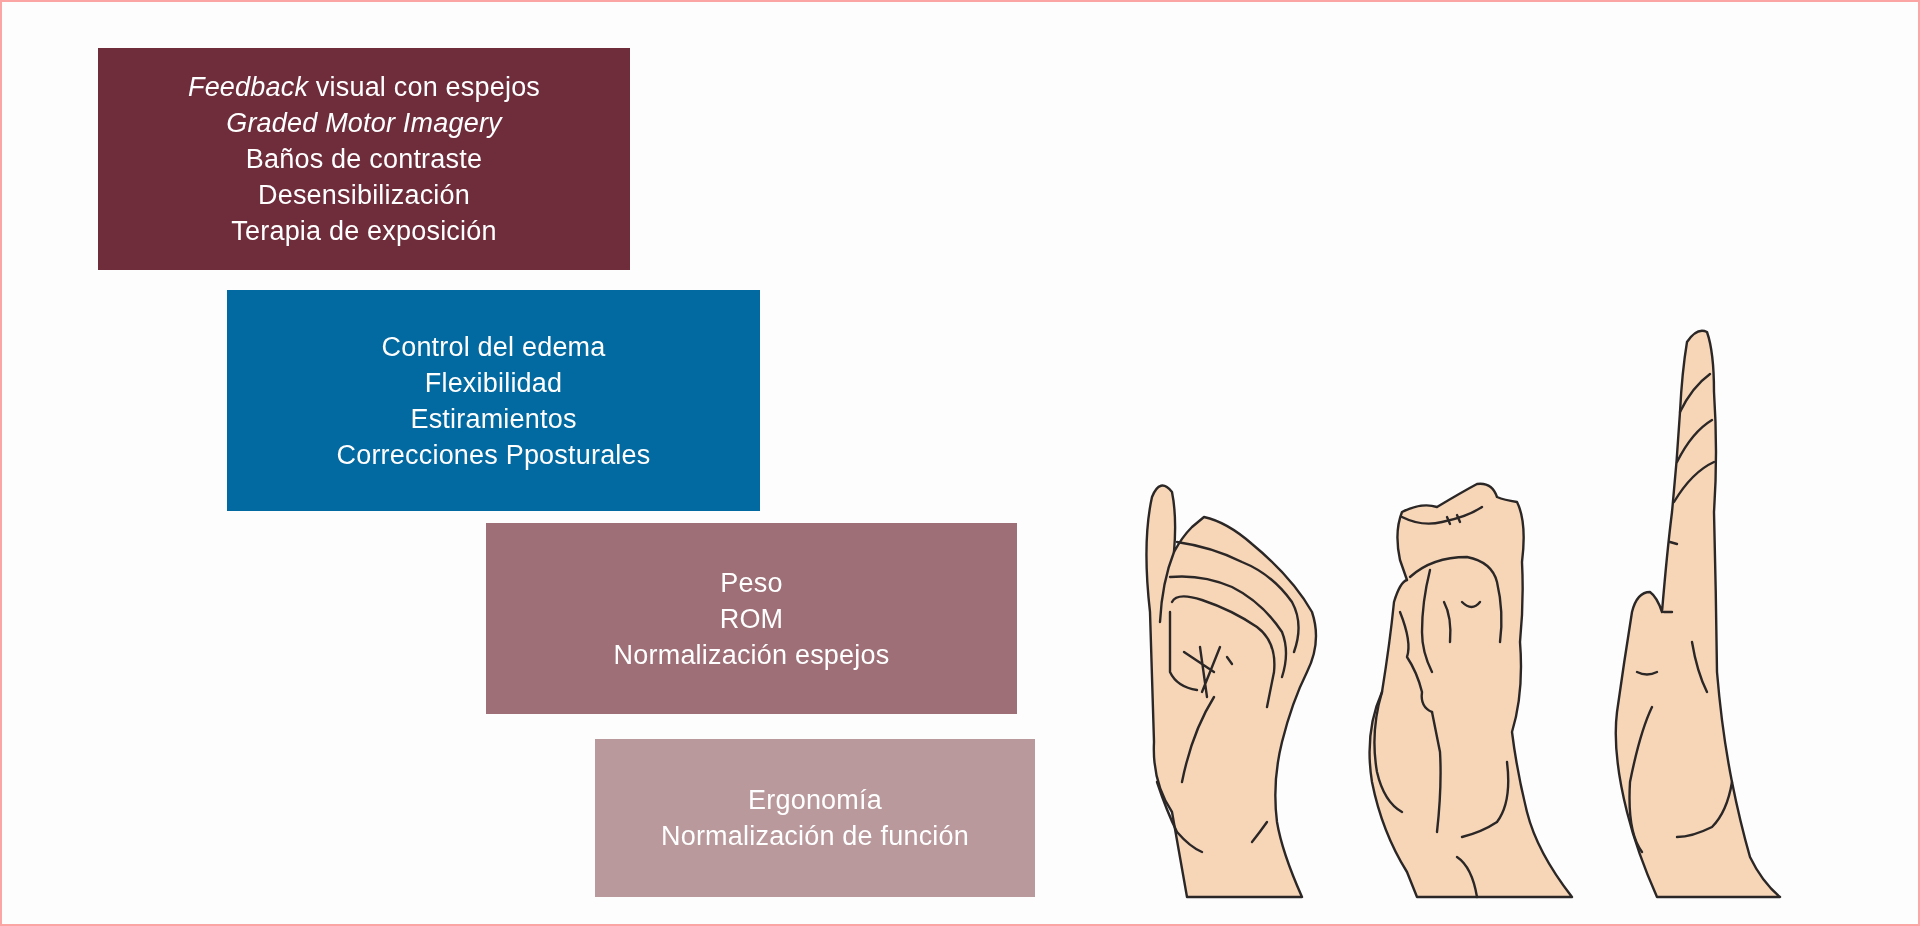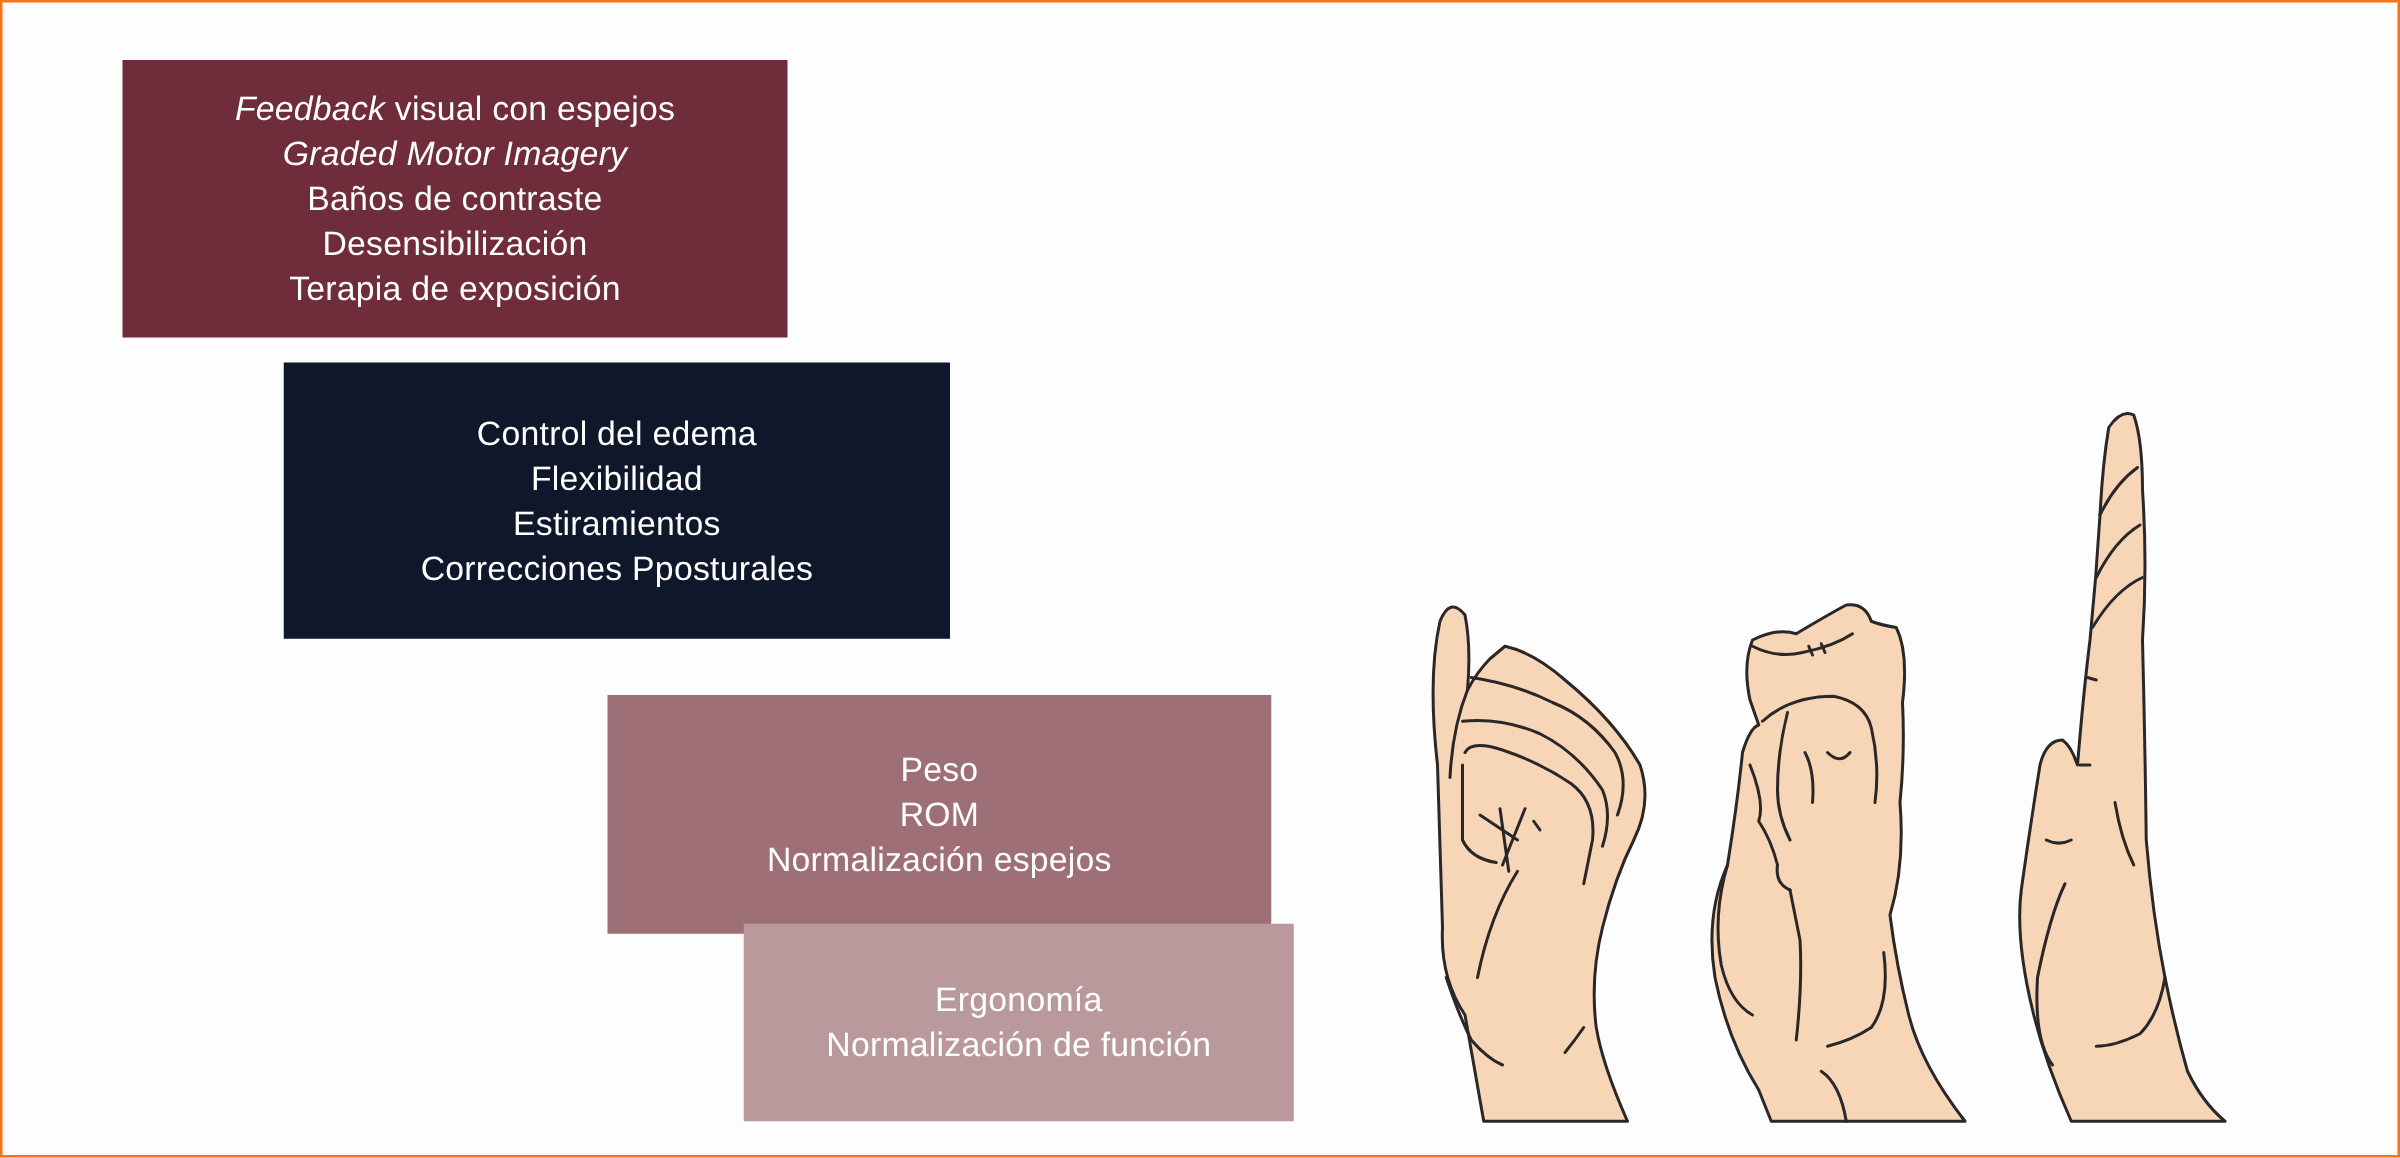--- a/index.html
+++ b/index.html
@@ -5,58 +5,58 @@
     html, body { margin: 0; padding: 0; }
     body {
       width: 1920px; height: 926px; overflow: hidden;
       background: #ffffff;
       font-family: "Liberation Sans", "DejaVu Sans", sans-serif;
     }
     .frame {
       position: absolute; left: 0; top: 0;
       width: 1920px; height: 926px;
       box-sizing: border-box;
-      border: 2px solid #f97316;
+      border: 2px solid #fca5a5;
       background: #fefdfe;
     }
     .box {
       position: absolute;
       display: flex; flex-direction: column;
       align-items: center; justify-content: center;
       color: #ffffff;
       font-size: 27px;
       line-height: 36px;
       text-align: center;
       box-sizing: border-box;
     }
     .box .line { white-space: nowrap; letter-spacing: 0.2px; }
     .box .it { font-style: italic; }
     #box1 { left: 96px;  top: 46px;  width: 532px; height: 222px; }
     #box2 { left: 225px; top: 288px; width: 533px; height: 221px; }
-    #box3 { left: 484px; top: 554px; width: 531px; height: 191px; }
+    #box3 { left: 484px; top: 521px; width: 531px; height: 191px; }
     #box4 { left: 593px; top: 737px; width: 440px; height: 158px; }
     .hands {
       position: absolute; left: 1130px; top: 310px;
       width: 680px; height: 600px;
     }
   </style>
 </head>
 <body>
 
 <div class="frame">
 
   <div class="box" id="box1" style="background:#6f2d3c">
     <div class="line"><span class="it">Feedback</span><span> visual con espejos</span></div>
     <div class="line"><span class="it">Graded Motor Imagery</span><span></span></div>
     <div class="line"><span>Baños de contraste</span></div>
     <div class="line"><span>Desensibilización</span></div>
     <div class="line"><span>Terapia de exposición</span></div>
   </div>
 
-  <div class="box" id="box2" style="background:#0f172a">
+  <div class="box" id="box2" style="background:#0369a1">
     <div class="line">Control del edema</div>
     <div class="line">Flexibilidad</div>
     <div class="line">Estiramientos</div>
     <div class="line">Correcciones Ppostural­es</div>
   </div>
 
   <div class="box" id="box3" style="background:#9e6f76">
     <div class="line">Peso</div>
     <div class="line">ROM</div>
     <div class="line">Normalización espejos</div>

